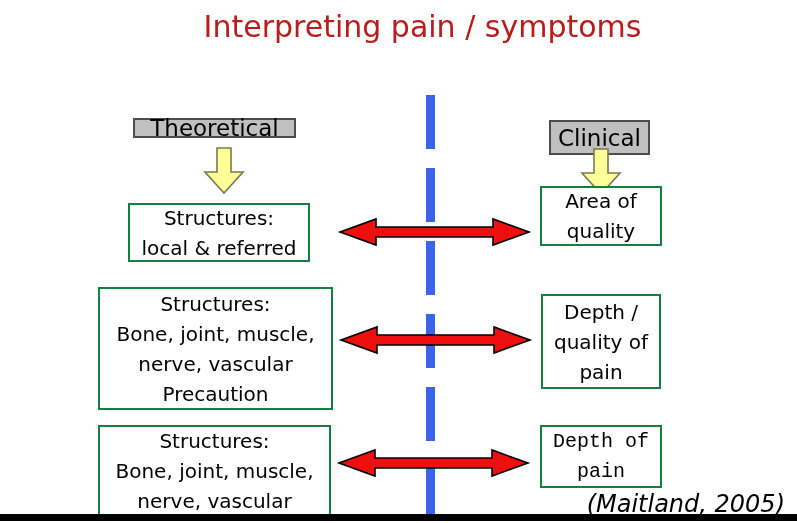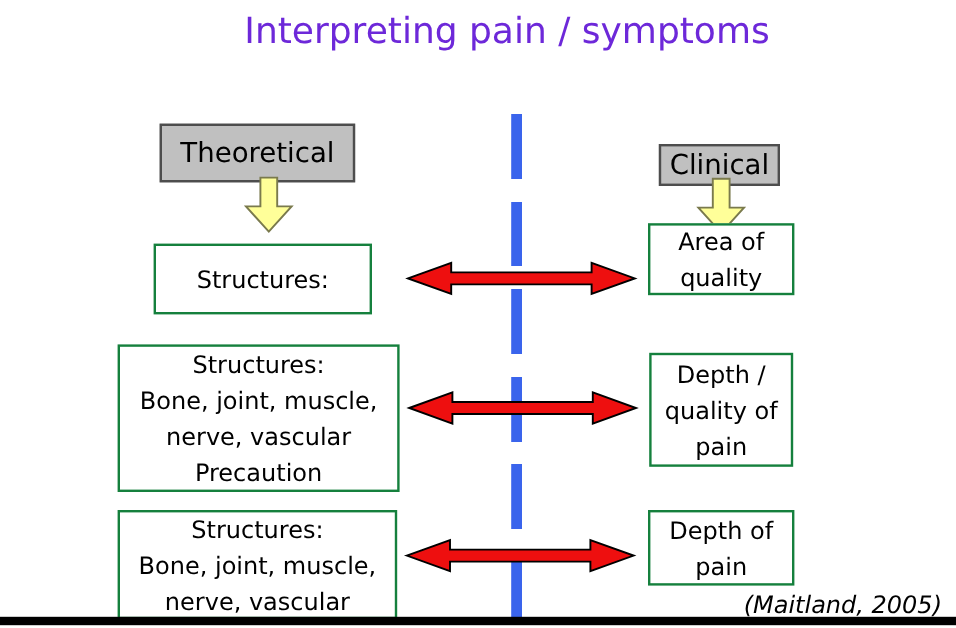--- a/index.html
+++ b/index.html
@@ -3,55 +3,55 @@
 <meta charset="utf-8">
 <style>
   html,body { margin:0; padding:0; background:#fff; }
   .slide {
     position:relative; width:797px; height:523px; background:#ffffff;
     font-family:"DejaVu Sans","Liberation Sans",sans-serif; color:#000;
     overflow:hidden;
   }
   .title {
     position:absolute; top:9px; left:48px; width:749px;
-    text-align:center; font-size:30px; letter-spacing:0px; color:#6d28d9;
+    text-align:center; font-size:30px; letter-spacing:0px; color:#b91c1c;
   }
   .divider {
     position:absolute; left:426px; top:95px; width:9px; height:428px;
     background:repeating-linear-gradient(to bottom,#3a64ec 0 54px,transparent 54px 73px);
   }
   .hdr {
     position:absolute; background:#c0c0c0; border:2px solid #4d4d4d;
     display:flex; align-items:center; justify-content:center;
     font-size:23px; box-sizing:border-box;
   }
-  #hdr-theoretical { left:133px; top:103px; width:163px; height:49px; }
+  #hdr-theoretical { left:133px; top:118px; width:163px; height:20px; }
   #hdr-clinical    { left:549px; top:104px; width:101px; height:35px;margin-top:16px; }
   .box {
     position:absolute; background:#ffffff; border:2px solid #15803d;
     box-sizing:border-box; display:flex; flex-direction:column;
     align-items:center; justify-content:center; text-align:center;
     font-size:20px; line-height:30px;
   }
   #b1l { left:128px; top:203px; width:182px; height:59px; }
   #b1r { left:540px; top:186px; width:122px; height:60px; }
   #b2l { left:98px;  top:287px; width:235px; height:123px; }
   #b2r { left:541px; top:294px; width:120px; height:95px; }
   #b3l { left:98px;  top:425px; width:233px; height:91px; }
-  #b3r { left:540px; top:425px; width:122px; height:63px; }
+  #b3r { left:540px; top:425px; width:122px; height:63px;font-family:Liberation Mono, monospace; }
   .em { }
   .arrow { position:absolute; }
   #ya-left  { left:202px; top:146px; }
   #ya-right { left:579px; top:147px; }
   #ra1 { left:337px; top:217px; }
   #ra2 { left:338px; top:325px; }
   #ra3 { left:336px; top:448px; }
   .citation {
     position:absolute; right:12px; top:492px;
-    font-style:italic; font-size:20px; line-height:24px;
+    font-style:italic; font-size:24px; line-height:24px;
   }
   .bottom-bar {
     position:absolute; left:0; top:514px; width:797px; height:7px; background:#000;
   }
 </style>
 </head>
 <body>
 
 <div class="slide">
 
@@ -68,20 +68,21 @@
 
   <svg class="arrow" id="ya-left" width="44" height="50" viewBox="0 0 44 50">
     <polygon points="15,2 29,2 29,26 41,26 22,47 3,26 15,26" stroke="#7a7a4d" stroke-width="1.6" stroke-linejoin="miter" fill="#ffff99"></polygon>
   </svg>
   <svg class="arrow" id="ya-right" width="44" height="50" viewBox="0 0 44 50">
     <polygon points="15,2 29,2 29,26 41,26 22,47 3,26 15,26" stroke="#7a7a4d" stroke-width="1.6" stroke-linejoin="miter" fill="#ffff99"></polygon>
   </svg>
 
   <div class="box" id="b1l">
     <span>Structures:</span>
+    <span>local &amp; referred</span>
   </div>
   <div class="box" id="b1r">
     <span>Area of</span>
     <span>quality</span>
   </div>
 
   <div class="box" id="b2l">
     <span>Structures:</span>
     <span>Bone, joint, muscle,</span>
     <span>nerve, vascular</span>

